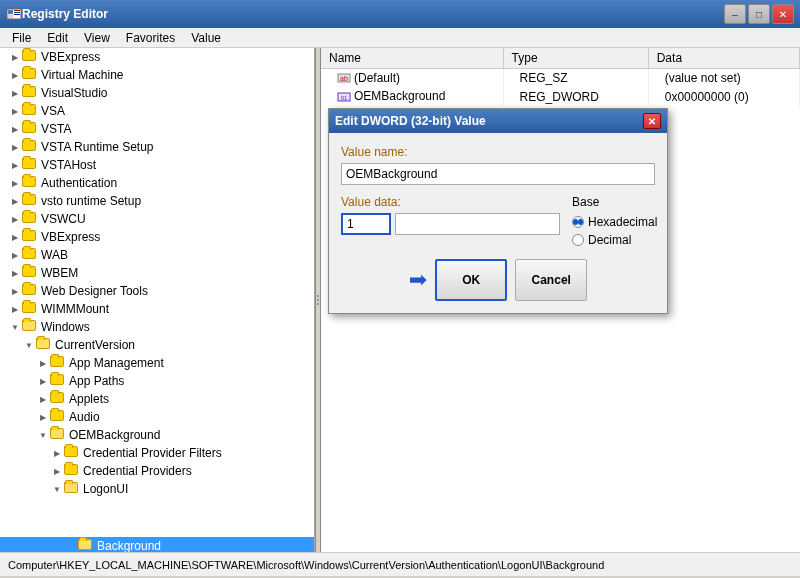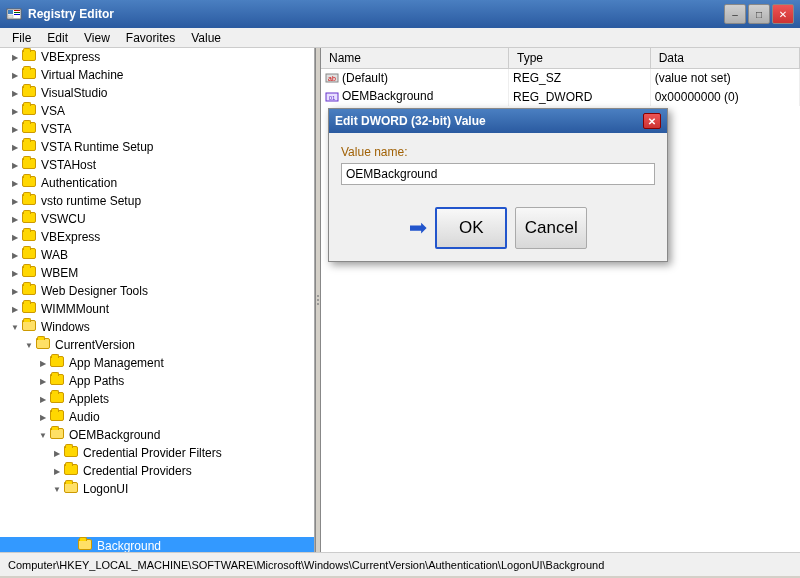--- a/index.html
+++ b/index.html
@@ -17,21 +17,21 @@
       background: linear-gradient(to bottom, #4a7fc1, #2a5aa0);
       height: 28px;
       display: flex;
       align-items: center;
       padding: 0 6px;
       justify-content: space-between;
     }
     .title-bar-left {
       display: flex;
       align-items: center;
-      gap: 6px;
+      gap: 0;
       color: white;
       font-size: 12px;
       font-weight: bold;
     }
     .title-bar-controls {
       display: flex;
       gap: 2px;
     }
     .title-btn {
       width: 22px;
@@ -149,21 +149,21 @@
       background: #f0f0f0;
       border-bottom: 1px solid #ccc;
       border-right: 1px solid #ccc;
       padding: 2px 8px;
       text-align: left;
       font-weight: normal;
       font-size: 12px;
       height: 20px;
     }
     .registry-table td {
-      padding: 2px 4px;
+      padding: 2px 16px;
       border-right: 1px solid #eee;
       font-size: 12px;
       height: 18px;
       margin-left: 30px;
     }
 
     
     .status-bar {
       height: 24px;
       background: #f0f0f0;
@@ -331,25 +331,26 @@
       display: inline-block;
       color: #2255cc;
       font-size: 22px;
     }
     .dialog-btn {
       width: 72px;
       height: 42px;
       background: linear-gradient(to bottom, #f8f8f8, #d8d8d8);
       border: 1px solid #aaa;
       border-radius: 2px;
-      font-size: 17px;
+      font-size: 12px;
       cursor: pointer;
       display: flex;
       align-items: center;
       justify-content: center;
+      font-weight: bold;
     }
     .dialog-btn.primary {
       border: 2px solid #2255cc;
     }
 
     
     .tree-panel::-webkit-scrollbar { width: 16px; }
     .tree-panel::-webkit-scrollbar-track { background: #f0f0f0; }
     .tree-panel::-webkit-scrollbar-thumb { background: #c0c0c0; border: 1px solid #aaa; }
 
@@ -624,20 +625,42 @@
 <div class="dialog">
   <div class="dialog-title-bar">
     <span>Edit DWORD (32-bit) Value</span>
     <div class="dialog-close-btn">✕</div>
   </div>
   <div class="dialog-body">
     <div class="dialog-label">Value name:</div>
     <input class="dialog-input" type="text" id="value-name-input" value="OEMBackground" style="">
 
     <div class="dialog-row">
+      <div class="dialog-value-section">
+        <div class="dialog-label">Value data:</div>
+        <div class="dialog-value-input-wrapper">
+          <input class="value-input-box" type="text" id="value-data-input" value="1" style="">
+          <input class="value-input-rest" type="text" style="">
+        </div>
+      </div>
+      <div class="dialog-base-section">
+        <div class="dialog-base-label">Base</div>
+        <div class="radio-group">
+          <label class="radio-item">
+            <div class="radio-circle checked">
+                <div style="width: 6px; height: 6px; border-radius: 50%; background: rgb(0, 85, 204);"></div>
+              </div>
+            <span>Hexadecimal</span>
+          </label>
+          <label class="radio-item">
+            <div class="radio-circle"></div>
+            <span>Decimal</span>
+          </label>
+        </div>
+      </div>
     </div>
 
     <div class="dialog-buttons">
       <span class="arrow-icon">➡</span>
       <button class="dialog-btn primary">OK</button>
       <button class="dialog-btn">Cancel</button>
     </div>
   </div>
 </div>
 

